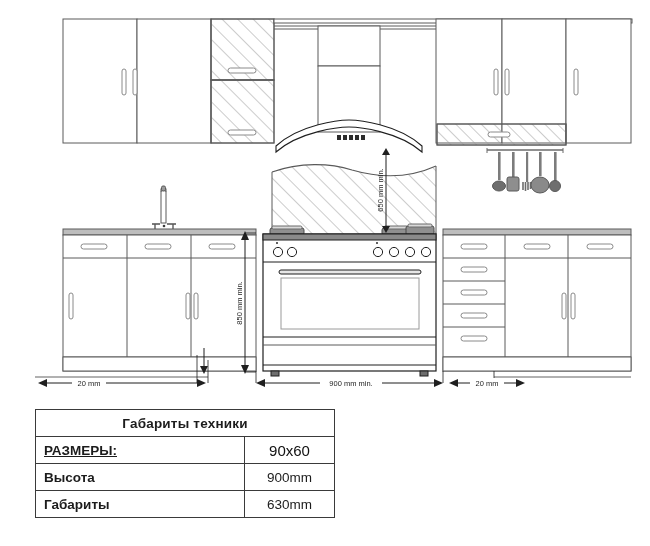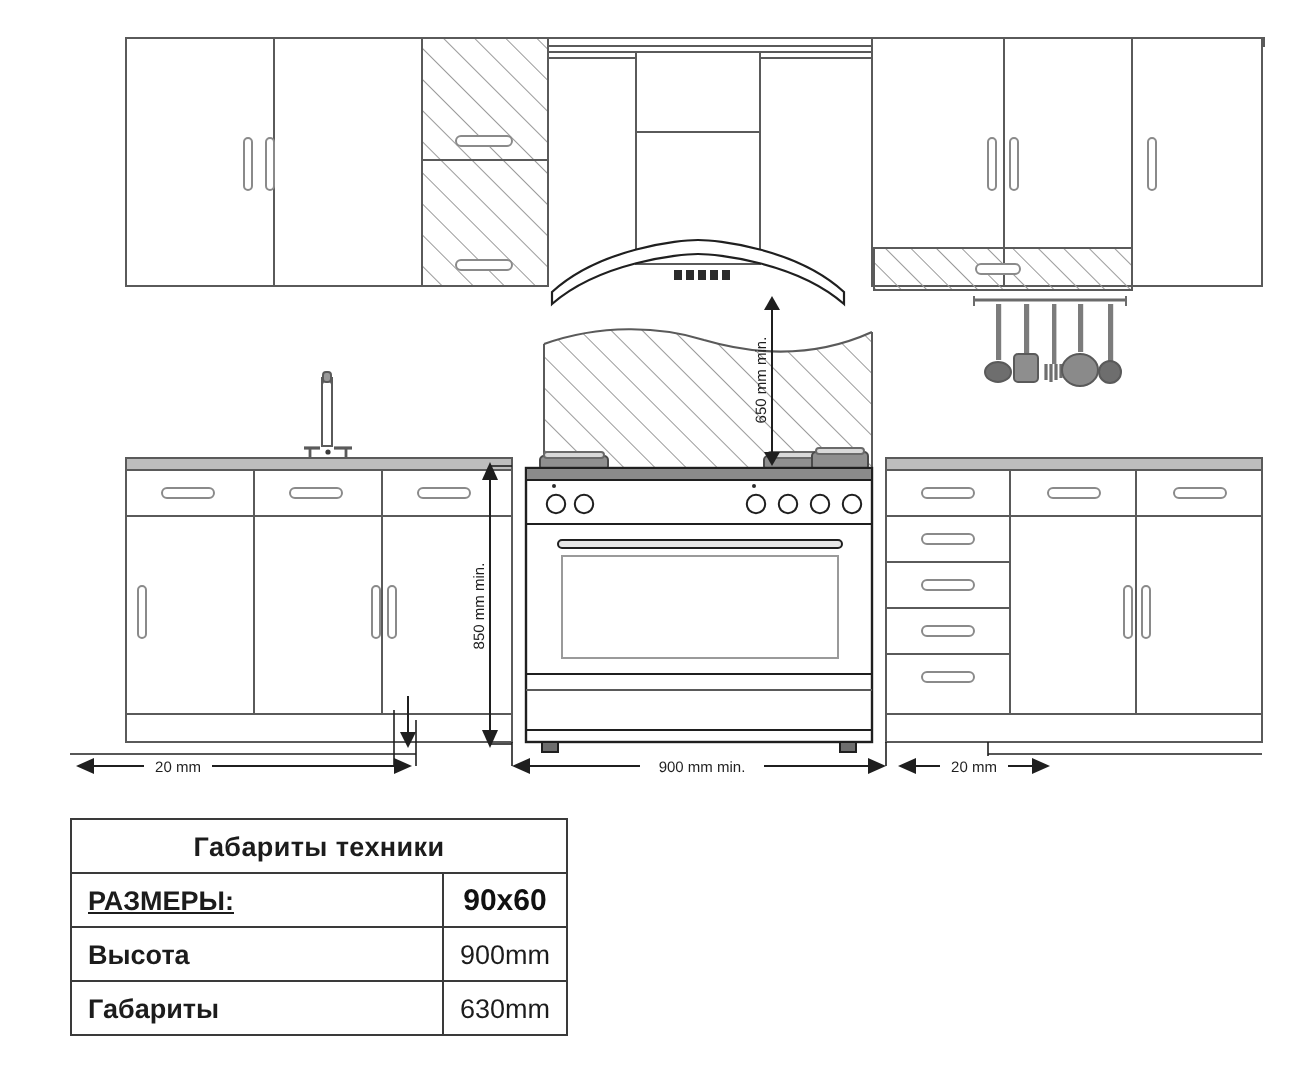--- a/index.html
+++ b/index.html
@@ -1,27 +1,27 @@
 <!DOCTYPE html>
 <html><head>
 <meta charset="utf-8">
 <style>
   html,body{margin:0;padding:0;background:#ffffff;}
   body{width:650px;height:546px;overflow:hidden;font-family:"Liberation Sans",sans-serif;}
   #root{position:relative;width:650px;height:546px;background:#fff;border-radius:28px;}
   svg.drawing{position:absolute;left:0;top:0;width:650px;height:400px;}
   
-  .spec-table{position:absolute;left:35px;top:409px;width:249px;border-collapse:collapse;
+  .spec-table{position:absolute;left:35px;top:409px;width:300px;border-collapse:collapse;
               background:#fff;padding-left:29px;}
   .spec-table td{border:1px solid #3a3a3a;height:26px;padding:0 8px;
                  font-size:13.5px;color:#1c1c1c;}
   .spec-title{text-align:center;font-weight:bold;font-size:14px;letter-spacing:.2px;}
   .lbl{font-weight:bold;width:192px;}
   .val{text-align:center;color:#6d6d6d;font-size:15px;}
-  .val.strong{color:#111;font-weight:bold;font-size:15px;}
+  .val.strong{color:#111;font-weight:normal;font-size:15px;}
   .lbl.head{font-weight:bold;text-decoration:underline;}
 </style>
 </head>
 <body>
 
 <div id="root">
 
   <svg class="drawing" viewBox="0 0 650 400">
     <defs>
       <pattern id="hatch" width="11" height="11" patternUnits="userSpaceOnUse" patternTransform="rotate(-45)">

